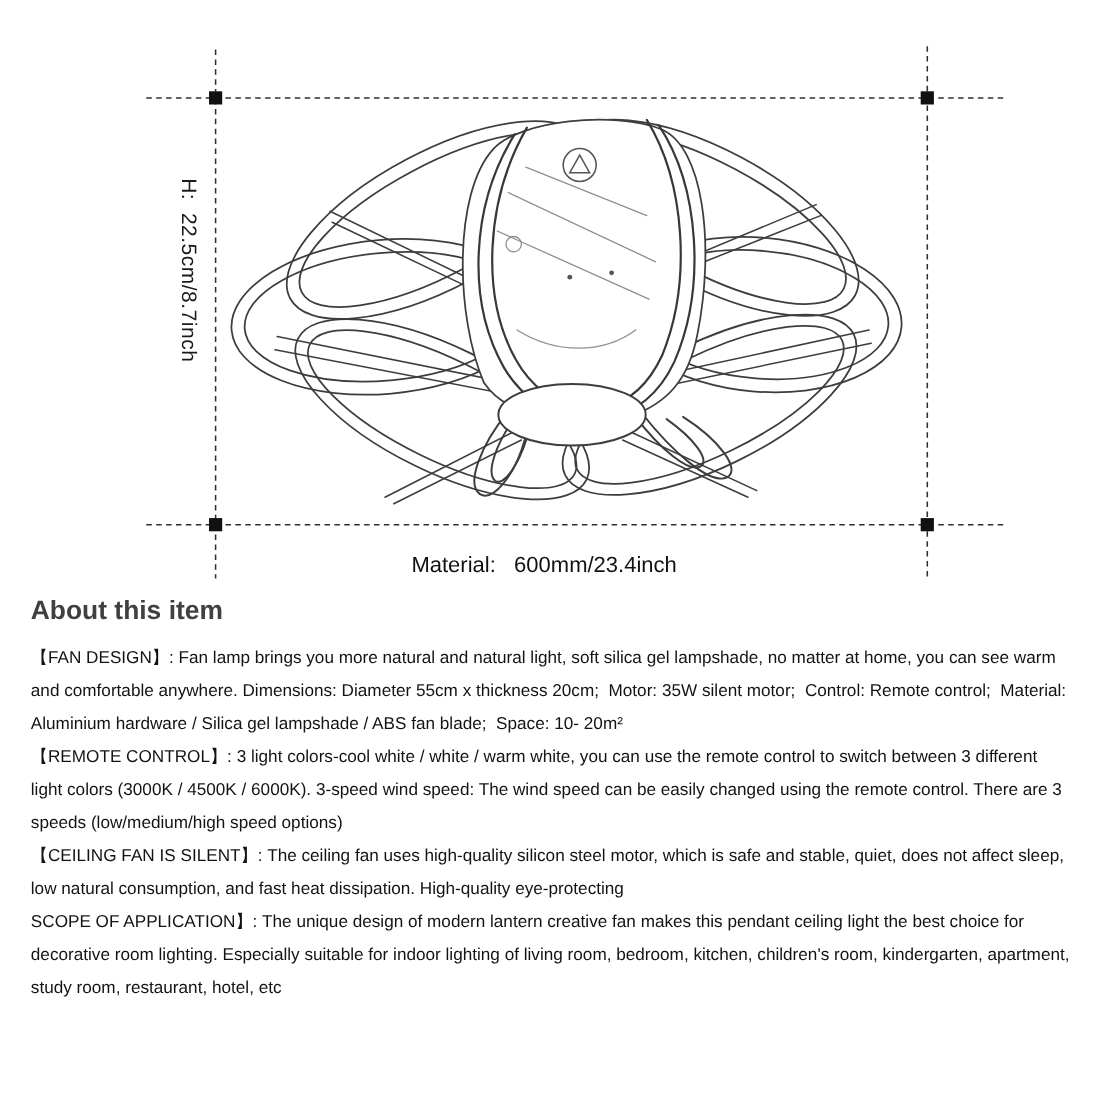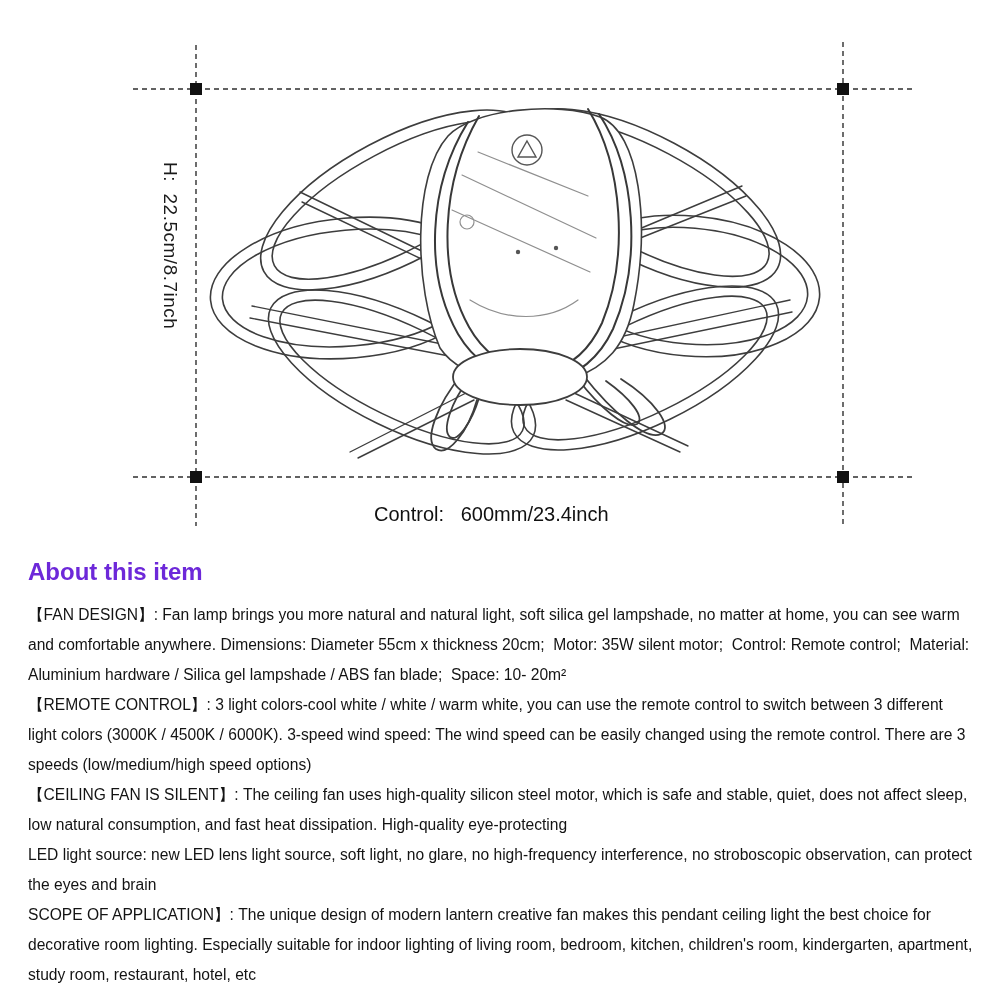--- a/index.html
+++ b/index.html
@@ -15,22 +15,22 @@
     position:absolute; left:181px; top:162px;
     transform:rotate(90deg); transform-origin:0 0;
     font-size:19px; letter-spacing:0.5px; white-space:pre; color:#1a1a1a;
   }
   .dia-label {
     position:absolute; left:374px; top:503px;
     font-size:20px; white-space:pre; color:#111111;
   }
   .about { position:absolute; top:542px; left:28px; width:946px; }
   .about h2 {
-    margin:16px 0 14px 0; font-size:24px; line-height:28px;
-    font-weight:bold; color:#6d28d9;
+    margin:0 0 14px 0; font-size:24px; line-height:28px;
+    font-weight:bold; color:#404040;
   }
   .about p {
     margin:0; font-size:15.6px; line-height:30px;
     white-space:pre-wrap; color:#131313;
   }
 </style>
 </head>
 <body>
 
 <div class="canvas">
@@ -114,25 +114,24 @@
           <path d="M470,377 C450,404 442,430 450,437 C458,443 472,421 479,398"></path>
           <path d="M583,375 C612,412 646,441 661,434 C674,427 654,400 621,379"></path>
           <path d="M577,378 C600,408 626,430 637,424 C646,418 630,398 606,381"></path>
         </g>
 
         <ellipse cx="520" cy="377" rx="67" ry="28" fill="#ffffff" stroke-width="1.8"></ellipse>
       </g>
     </svg>
 
     <div class="h-label">H:  22.5cm/8.7inch</div>
-    <div class="dia-label">Control:   600mm/23.4inch</div>
+    <div class="dia-label">Material:   600mm/23.4inch</div>
   </div>
 
   <div class="about">
     <h2>About this item</h2>
     <p>【FAN DESIGN】: Fan lamp brings you more natural and natural light, soft silica gel lampshade, no matter at home, you can see warm and comfortable anywhere. Dimensions: Diameter 55cm x thickness 20cm;  Motor: 35W silent motor;  Control: Remote control;  Material: Aluminium hardware / Silica gel lampshade / ABS fan blade;  Space: 10- 20m²</p>
     <p>【REMOTE CONTROL】: 3 light colors-cool white / white / warm white, you can use the remote control to switch between 3 different light colors (3000K / 4500K / 6000K). 3-speed wind speed: The wind speed can be easily changed using the remote control. There are 3 speeds (low/medium/high speed options)</p>
     <p>【CEILING FAN IS SILENT】: The ceiling fan uses high-quality silicon steel motor, which is safe and stable, quiet, does not affect sleep, low natural consumption, and fast heat dissipation. High-quality eye-protecting</p>
-    <p>LED light source: new LED lens light source, soft light, no glare, no high-frequency interference, no stroboscopic observation, can protect the eyes and brain</p>
     <p>SCOPE OF APPLICATION】: The unique design of modern lantern creative fan makes this pendant ceiling light the best choice for decorative room lighting. Especially suitable for indoor lighting of living room, bedroom, kitchen, children's room, kindergarten, apartment, study room, restaurant, hotel, etc</p>
   </div>
 
 </div>
 
 </body></html>

